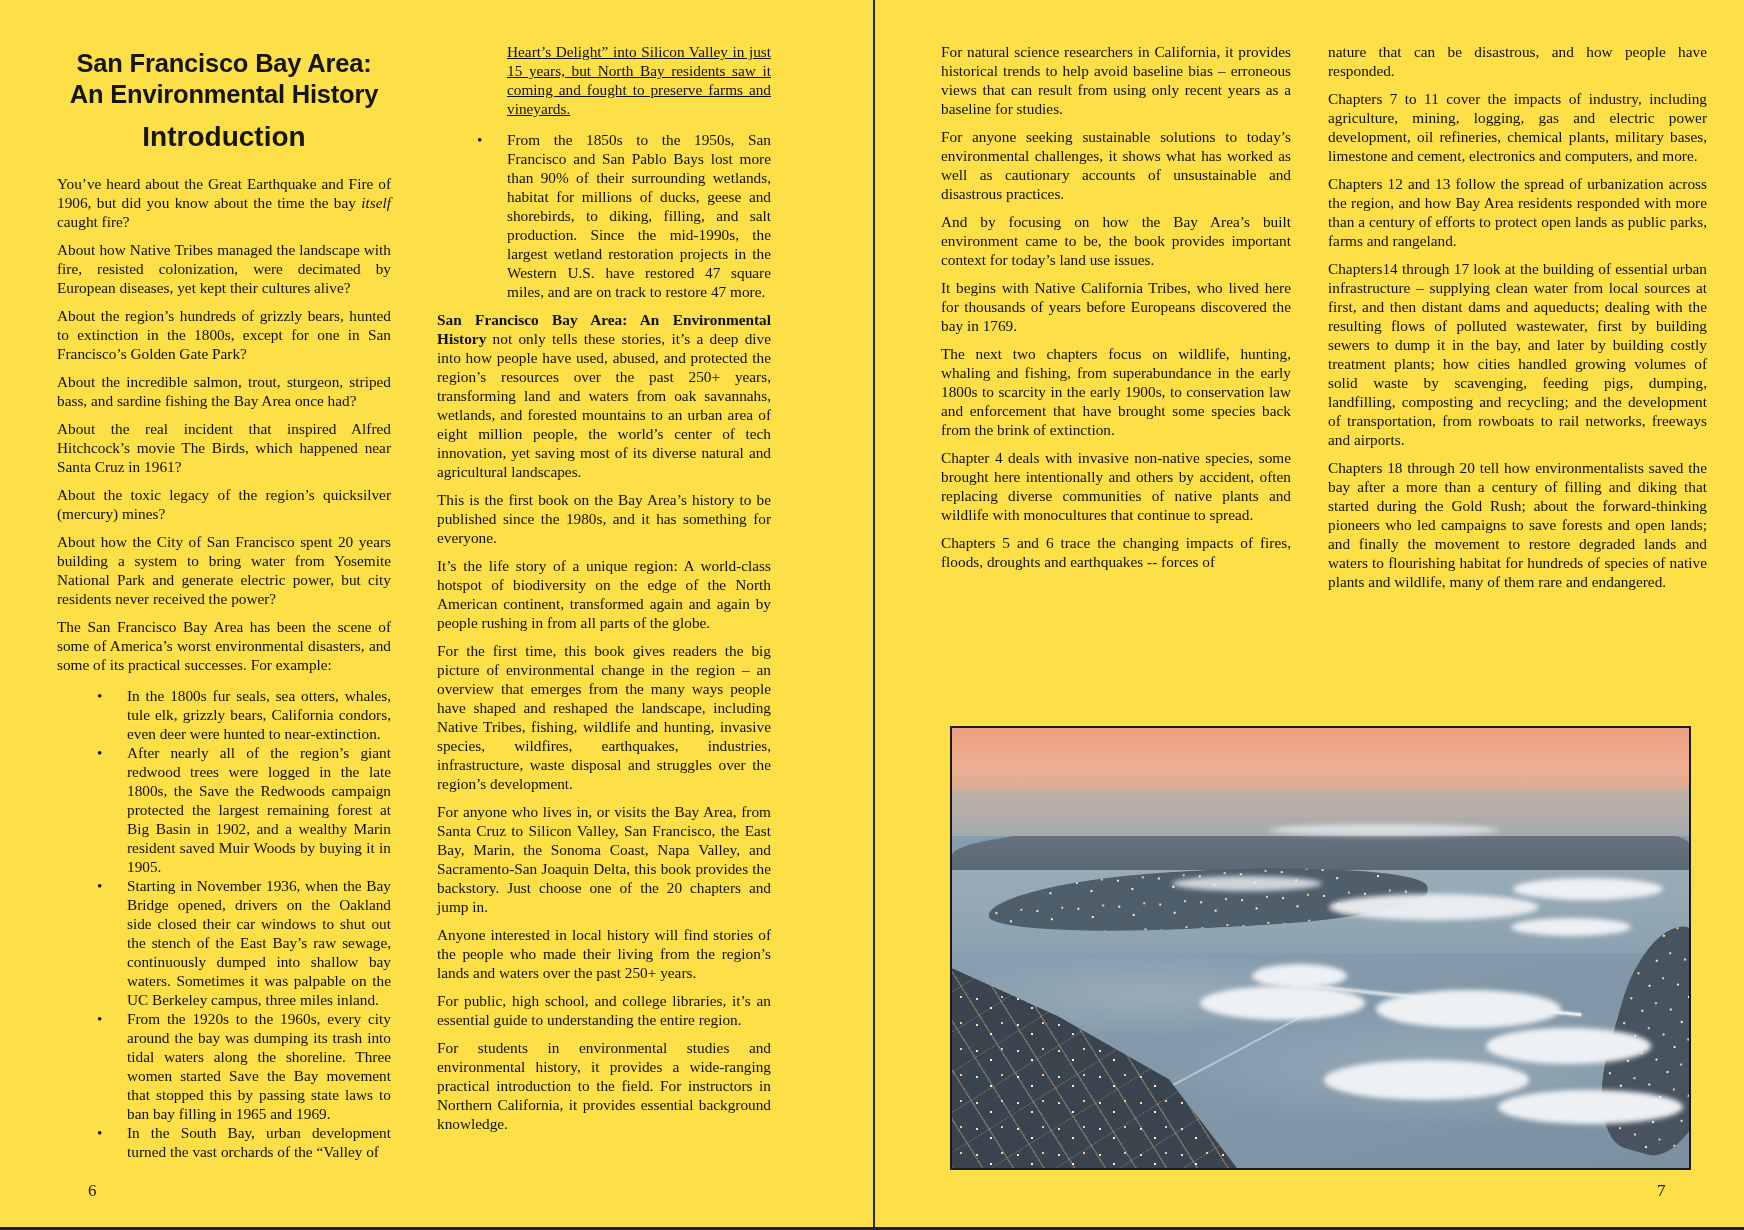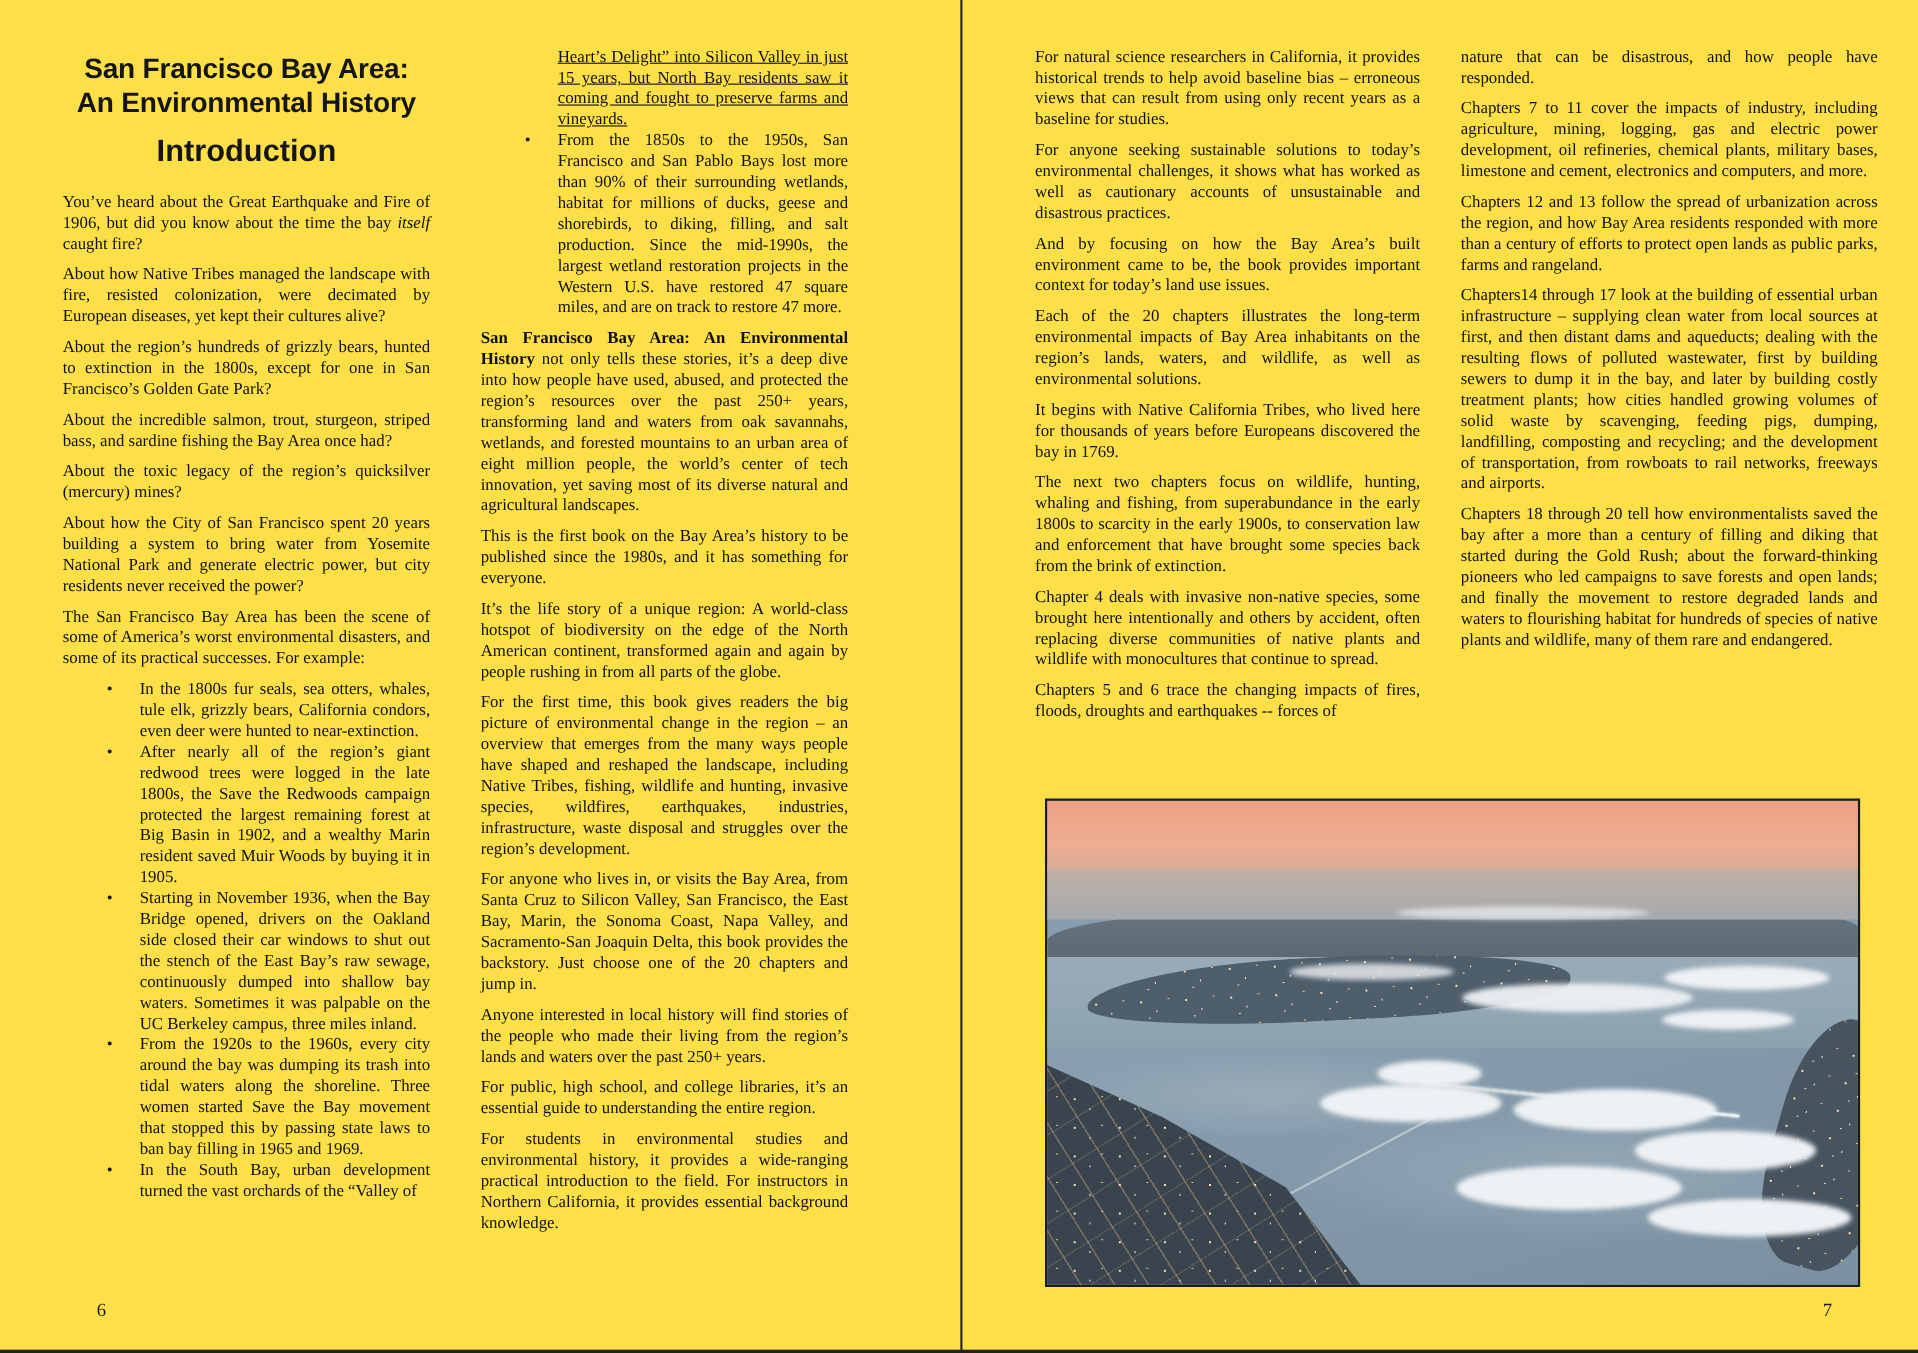--- a/index.html
+++ b/index.html
@@ -11,21 +11,21 @@
   .bottom-edge { position:absolute; left:0; bottom:0; width:1744px; height:3px; background:#222; }
 
   .col { position:absolute; top:42px; }
   .col-p6-1 { left:57px;  width:334px; }
   .col-p6-2 { left:437px; width:334px; }
   .col-p7-1 { left:941px; width:350px; }
   .col-p7-2 { left:1328px;width:379px; }
 
   .col p { margin:0 0 9px; font-size:15.3px; line-height:19px; text-align:justify; }
   .hang { padding-left:70px; margin-bottom:0 !important;text-decoration:underline; }
-  .bullets { list-style:none; margin:0 0 9px; padding:0; }
+  .bullets { list-style:none; margin:12px 0 9px; padding:0; }
   .bullets li {
     position:relative; padding-left:70px; font-size:15.3px; line-height:19px; text-align:justify;
   }
   .bullets li::before { content:"\2022"; position:absolute; left:40px; }
 
   .title-block { text-align:center; }
   .title {
     margin:6px 0 0; font-family:"Liberation Sans", sans-serif; font-weight:bold;
     font-size:25.5px; line-height:31px; letter-spacing:-0.2px; color:#151515;
   }
@@ -103,20 +103,21 @@
 
   <div class="col col-p6-1">
     <header class="title-block">
       <h1 class="title"><span>San Francisco Bay Area:</span><br><span>An Environmental History</span></h1>
       <h2 class="subtitle">Introduction</h2>
     </header>
     <p><span>You’ve heard about the Great Earthquake and Fire of 1906, but did you know about the time the bay </span><em>itself</em><span> caught fire?</span></p>
     <p>About how Native Tribes managed the landscape with fire, resisted colonization, were decimated by European diseases, yet kept their cultures alive?</p>
     <p>About the region’s hundreds of grizzly bears, hunted to extinction in the 1800s, except for one in San Francisco’s Golden Gate Park?</p>
     <p>About the incredible salmon, trout, sturgeon, striped bass, and sardine fishing the Bay Area once had?</p>
+    <p>About the real incident that inspired Alfred Hitchcock’s movie The Birds, which happened near Santa Cruz in 1961?</p>
     <p>About the toxic legacy of the region’s quicksilver (mercury) mines?</p>
     <p>About how the City of San Francisco spent 20 years building a system to bring water from Yosemite National Park and generate electric power, but city residents never received the power?</p>
     <p>The San Francisco Bay Area has been the scene of some of America’s worst environmental disasters, and some of its practical successes. For example:</p>
     <ul class="bullets">
       <li>In the 1800s fur seals, sea otters, whales, tule elk, grizzly bears, California condors, even deer were hunted to near-extinction.</li>
       <li>After nearly all of the region’s giant redwood trees were logged in the late 1800s, the Save the Redwoods campaign protected the largest remaining forest at Big Basin in 1902, and a wealthy Marin resident saved Muir Woods by buying it in 1905.</li>
       <li>Starting in November 1936, when the Bay Bridge opened, drivers on the Oakland side closed their car windows to shut out the stench of the East Bay’s raw sewage, continuously dumped into shallow bay waters. Sometimes it was palpable on the UC Berkeley campus, three miles inland.</li>
       <li>From the 1920s to the 1960s, every city around the bay was dumping its trash into tidal waters along the shoreline. Three women started Save the Bay movement that stopped this by passing state laws to ban bay filling in 1965 and 1969.</li>
       <li>In the South Bay, urban development turned the vast orchards of the “Valley of</li>
     </ul>
@@ -136,21 +137,20 @@
     <p>For public, high school, and college libraries, it’s an essential guide to understanding the entire region.</p>
     <p>For students in environmental studies and environmental history, it provides a wide-ranging practical introduction to the field. For instructors in Northern California, it provides essential background knowledge.</p>
   </div>
 
   <div class="divider"></div>
 
   <div class="col col-p7-1">
     <p>For natural science researchers in California, it provides historical trends to help avoid baseline bias – erroneous views that can result from using only recent years as a baseline for studies.</p>
     <p>For anyone seeking sustainable solutions to today’s environmental challenges, it shows what has worked as well as cautionary accounts of unsustainable and disastrous practices.</p>
     <p>And by focusing on how the Bay Area’s built environment came to be, the book provides important context for today’s land use issues.</p>
-    <p>Each of the 20 chapters illustrates the long-term environmental impacts of Bay Area inhabitants on the region’s lands, waters, and wildlife, as well as environmental solutions.</p>
     <p>It begins with Native California Tribes, who lived here for thousands of years before Europeans discovered the bay in 1769.</p>
     <p>The next two chapters focus on wildlife, hunting, whaling and fishing, from superabundance in the early 1800s to scarcity in the early 1900s, to conservation law and enforcement that have brought some species back from the brink of extinction.</p>
     <p>Chapter 4 deals with invasive non-native species, some brought here intentionally and others by accident, often replacing diverse communities of native plants and wildlife with monocultures that continue to spread.</p>
     <p>Chapters 5 and 6 trace the changing impacts of fires, floods, droughts and earthquakes -- forces of</p>
   </div>
 
   <div class="col col-p7-2">
     <p>nature that can be disastrous, and how people have responded.</p>
     <p>Chapters 7 to 11 cover the impacts of industry, including agriculture, mining, logging, gas and electric power development, oil refineries, chemical plants, military bases, limestone and cement, electronics and computers, and more.</p>
     <p>Chapters 12 and 13 follow the spread of urbanization across the region, and how Bay Area residents responded with more than a century of efforts to protect open lands as public parks, farms and rangeland.</p>

